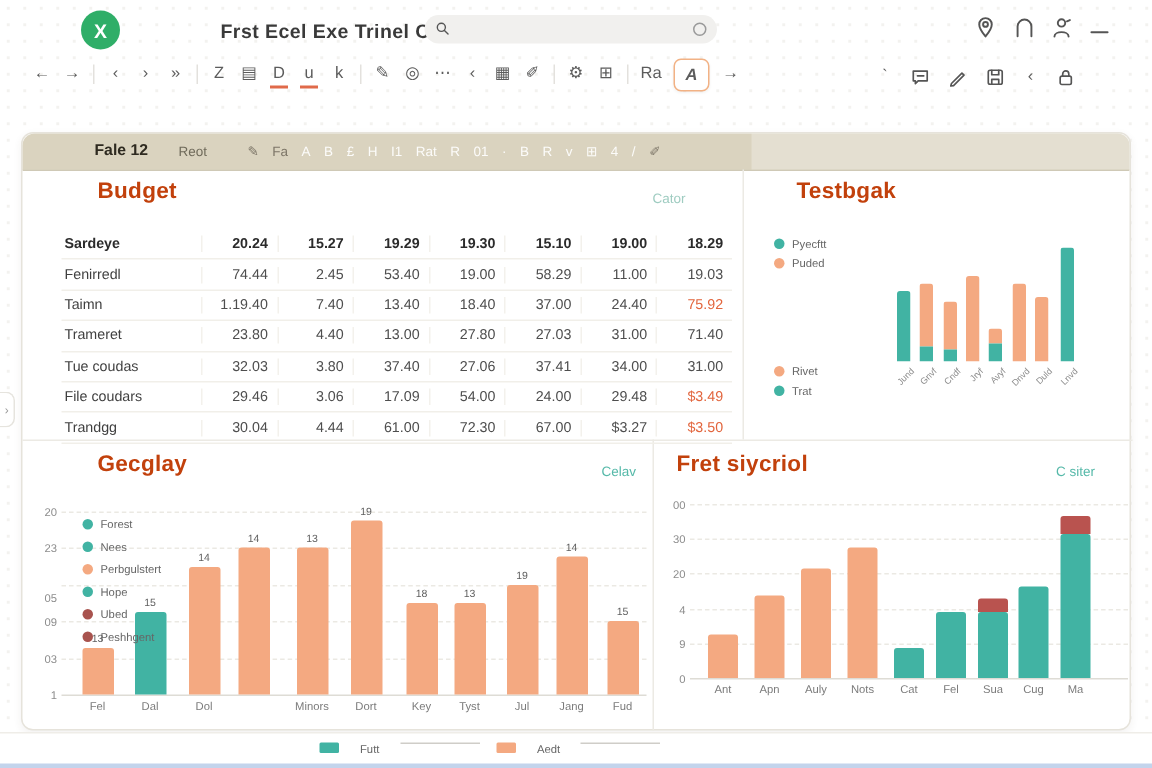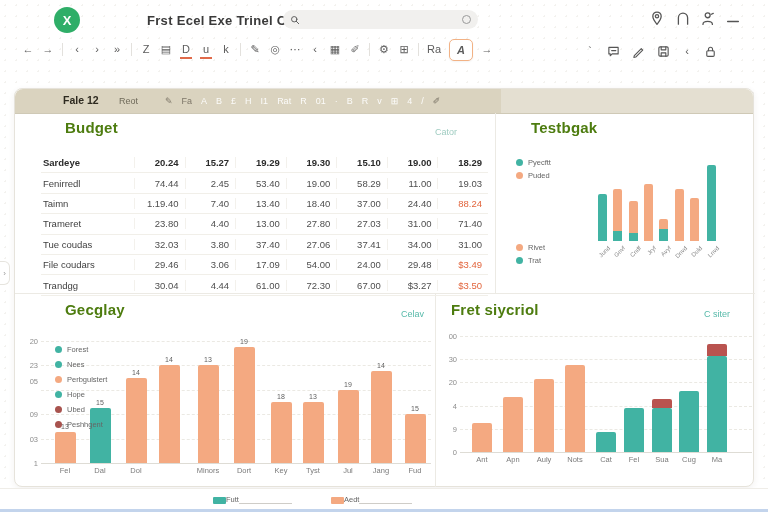--- a/index.html
+++ b/index.html
@@ -38,21 +38,21 @@
         border-radius:8px;box-shadow:0 2px 6px rgba(70,60,40,.07);box-sizing:border-box}
   .tanbar{left:0;top:0;right:0;height:24px;background:#dad3bf;border-radius:8px 8px 0 0;
           border-bottom:1px solid #cfc9b6}
   .tanbar-light{left:486px;top:0;right:0;bottom:0;background:rgba(255,255,255,.28);border-radius:0 8px 0 0}
   .tab-name{left:48px;top:5px;font-size:10.5px;font-weight:700;color:#2e2a20}
   .tab-sec{left:104px;top:7px;font-size:9px;color:#6f6a5a}
   .mini-toolbar{left:150px;top:3px;display:flex;gap:9px;align-items:center;height:18px}
   .mini{font-size:9px;color:rgba(255,255,255,.92);line-height:18px}
   .mini.dark{color:#7d7668}
   .vdiv,.hdiv{background:#eceae4}
-  .panel-title{font-size:15px;font-weight:600;color:#4d7c0f;letter-spacing:.2px}
+  .panel-title{font-size:15px;font-weight:600;color:#c2410c;letter-spacing:.2px}
   .panel-link{font-size:9px}
 
   
   .btable{left:26px;top:64px;width:447px}
   .trow{display:flex;height:19.4px;align-items:center;border-bottom:1px solid #f1efe9;font-size:9.5px}
   .trow.thead .tcell{font-weight:700;color:#2b2b2b}
   .tlabel{width:93px;padding-left:2px;color:#3f3f3f;box-sizing:border-box}
   .tnum{flex:1;text-align:right;padding-right:6px;border-left:1px solid #f3f1ec;color:#4e4e4e}
   .tnum.thl{color:#e2653d}
 
@@ -84,21 +84,21 @@
   .ytick{position:absolute;left:-19px;width:16px;text-align:right;font-size:7.5px;color:#8d8d8d}
   .cbar,.ccap{position:absolute;border-radius:2px 2px 0 0}
   .vlabel{position:absolute;text-align:center;font-size:7px;color:#5f5f5f}
   .xlabel{position:absolute;top:100%;margin-top:3px;text-align:center;font-size:7.5px;color:#7b7b7b}
   .gec-chart{left:26px;top:252px;width:390px;height:122px}
   .fret-chart{left:445px;top:247px;width:292px;height:116px}
   .gec-legend{left:40px;top:253px;z-index:2}
 
   
   .footer-strip{left:0;top:488px;width:768px;height:21px;background:#fff;border-top:1px solid #efede8}
-  .ft-item{position:absolute;top:6px;display:flex;align-items:flex-end;gap:0}
+  .ft-item{position:absolute;top:6px;display:flex;align-items:flex-start;gap:14px}
   .ft-sw{width:13px;height:7px;border-radius:1px}
   .ft-lb{font-size:7.5px;color:#666}
   .ft-line{width:53px;height:1px;background:#cfcdc8}
   .bottom-edge{left:0;top:509px;width:768px;height:3px;background:#c3d4ec}
   .side-tab{left:0;top:261px;width:9px;height:22px;background:#fff;border:1px solid #e6e4de;border-left:0;
             border-radius:0 6px 6px 0;display:flex;align-items:center;justify-content:center;
             font-size:8px;color:#999}
 </style>
 </head>
 <body>
@@ -255,21 +255,21 @@
         <div class="tcell tnum">19.03</div>
       </div>
       <div class="trow">
         <div class="tcell tlabel">Taimn</div>
         <div class="tcell tnum">1.19.40</div>
         <div class="tcell tnum">7.40</div>
         <div class="tcell tnum">13.40</div>
         <div class="tcell tnum">18.40</div>
         <div class="tcell tnum">37.00</div>
         <div class="tcell tnum">24.40</div>
-        <div class="tcell tnum thl">88.24</div>
+        <div class="tcell tnum thl">75.92</div>
       </div>
       <div class="trow">
         <div class="tcell tlabel">Trameret</div>
         <div class="tcell tnum">23.80</div>
         <div class="tcell tnum">4.40</div>
         <div class="tcell tnum">13.00</div>
         <div class="tcell tnum">27.80</div>
         <div class="tcell tnum">27.03</div>
         <div class="tcell tnum">31.00</div>
         <div class="tcell tnum">71.40</div>
@@ -392,21 +392,21 @@
         <span class="lg-dot" style="background: rgb(168, 83, 78);"></span>
         <span class="lg-lb">Peshhgent</span>
       </div>
     </div>
   <div class="chart gec-chart">
       <div class="grid" style="top: 0px;"></div>
       <div class="ytick" style="top: -4px;">20</div>
       <div class="grid" style="top: 24px;"></div>
       <div class="ytick" style="top: 20px; text-align: right;">23</div>
       <div class="grid" style="top: 49px;"></div>
-      <div class="ytick" style="top: 36px;">05</div>
+      <div class="ytick" style="top: 53px;">05</div>
       <div class="grid" style="top: 73px;"></div>
       <div class="ytick" style="top: 69px;">09</div>
       <div class="grid" style="top: 98px;"></div>
       <div class="ytick" style="top: 94px;">03</div>
       <div class="ytick" style="top: 118px;">1</div>
       <div class="cbar" style="left: 13.5px; bottom: 0px; width: 21px; height: 31px; background: rgb(244, 169, 129);"></div>
       <div class="vlabel" style="left: 8.5px; bottom: 33px; width: 31px;">13</div>
       <div class="xlabel" style="left: 3.5px; width: 41px;">Fel</div>
       <div class="cbar" style="left: 48.5px; bottom: 0px; width: 21px; height: 55px; background: rgb(65, 179, 163);"></div>
       <div class="vlabel" style="left: 43.5px; bottom: 57px; width: 31px;">15</div>

